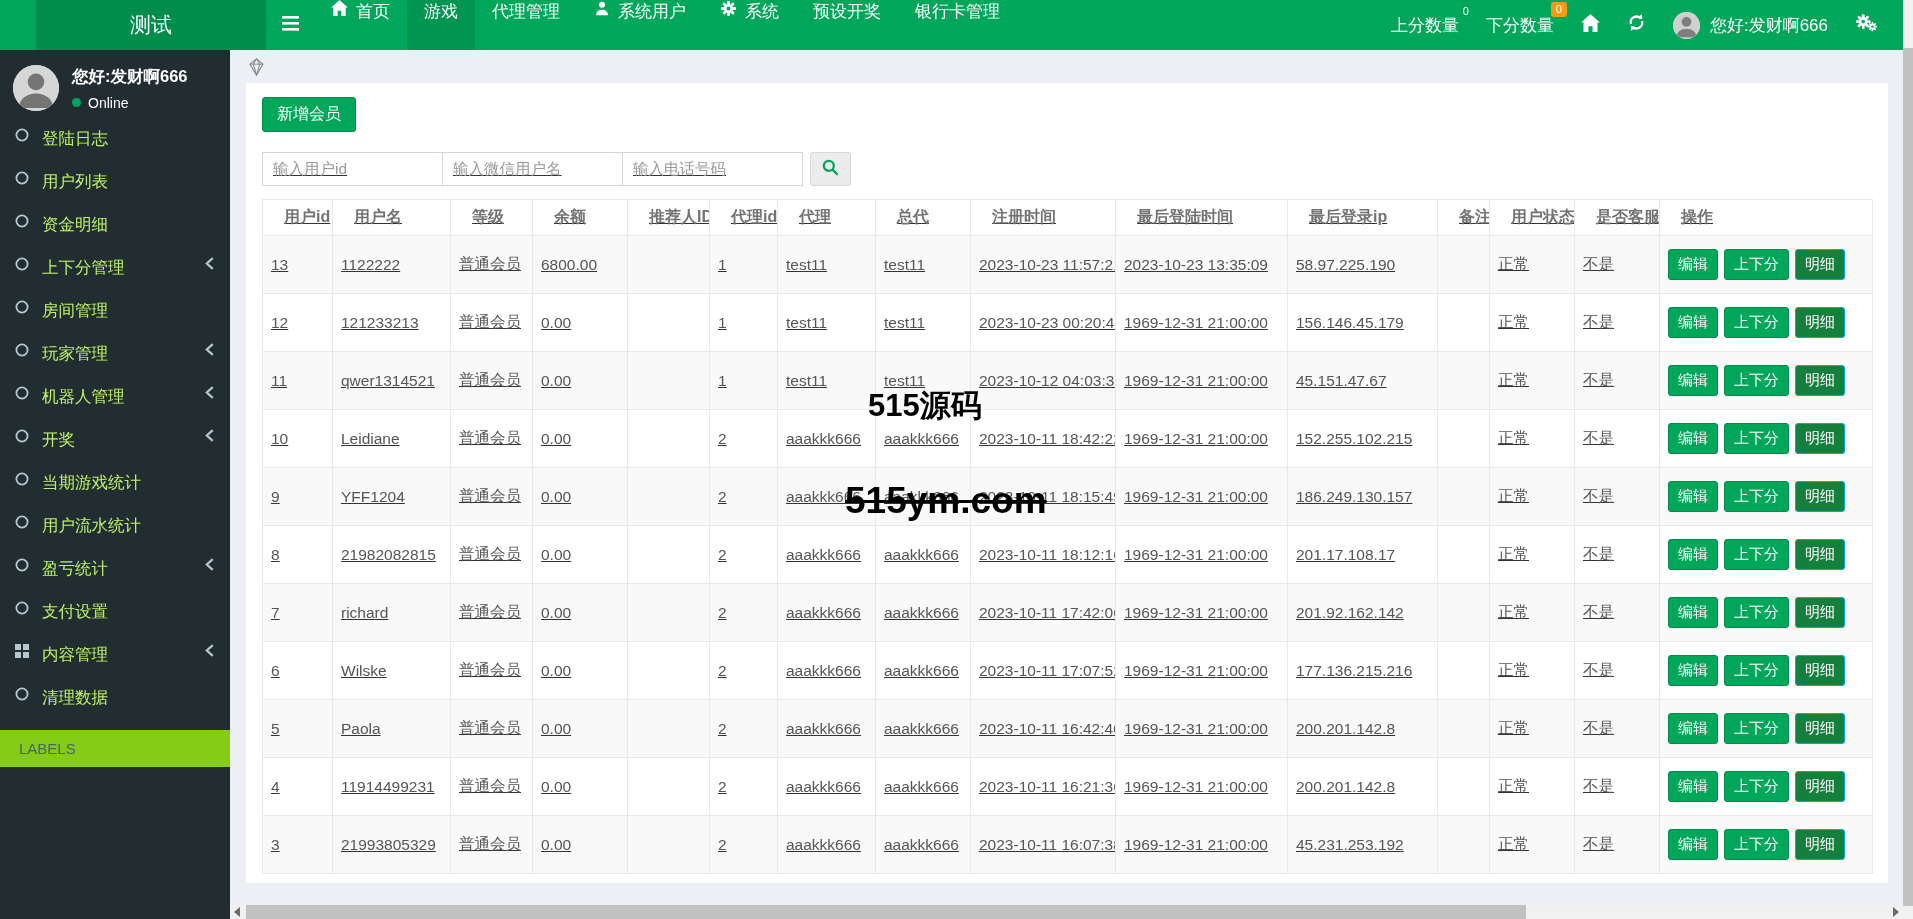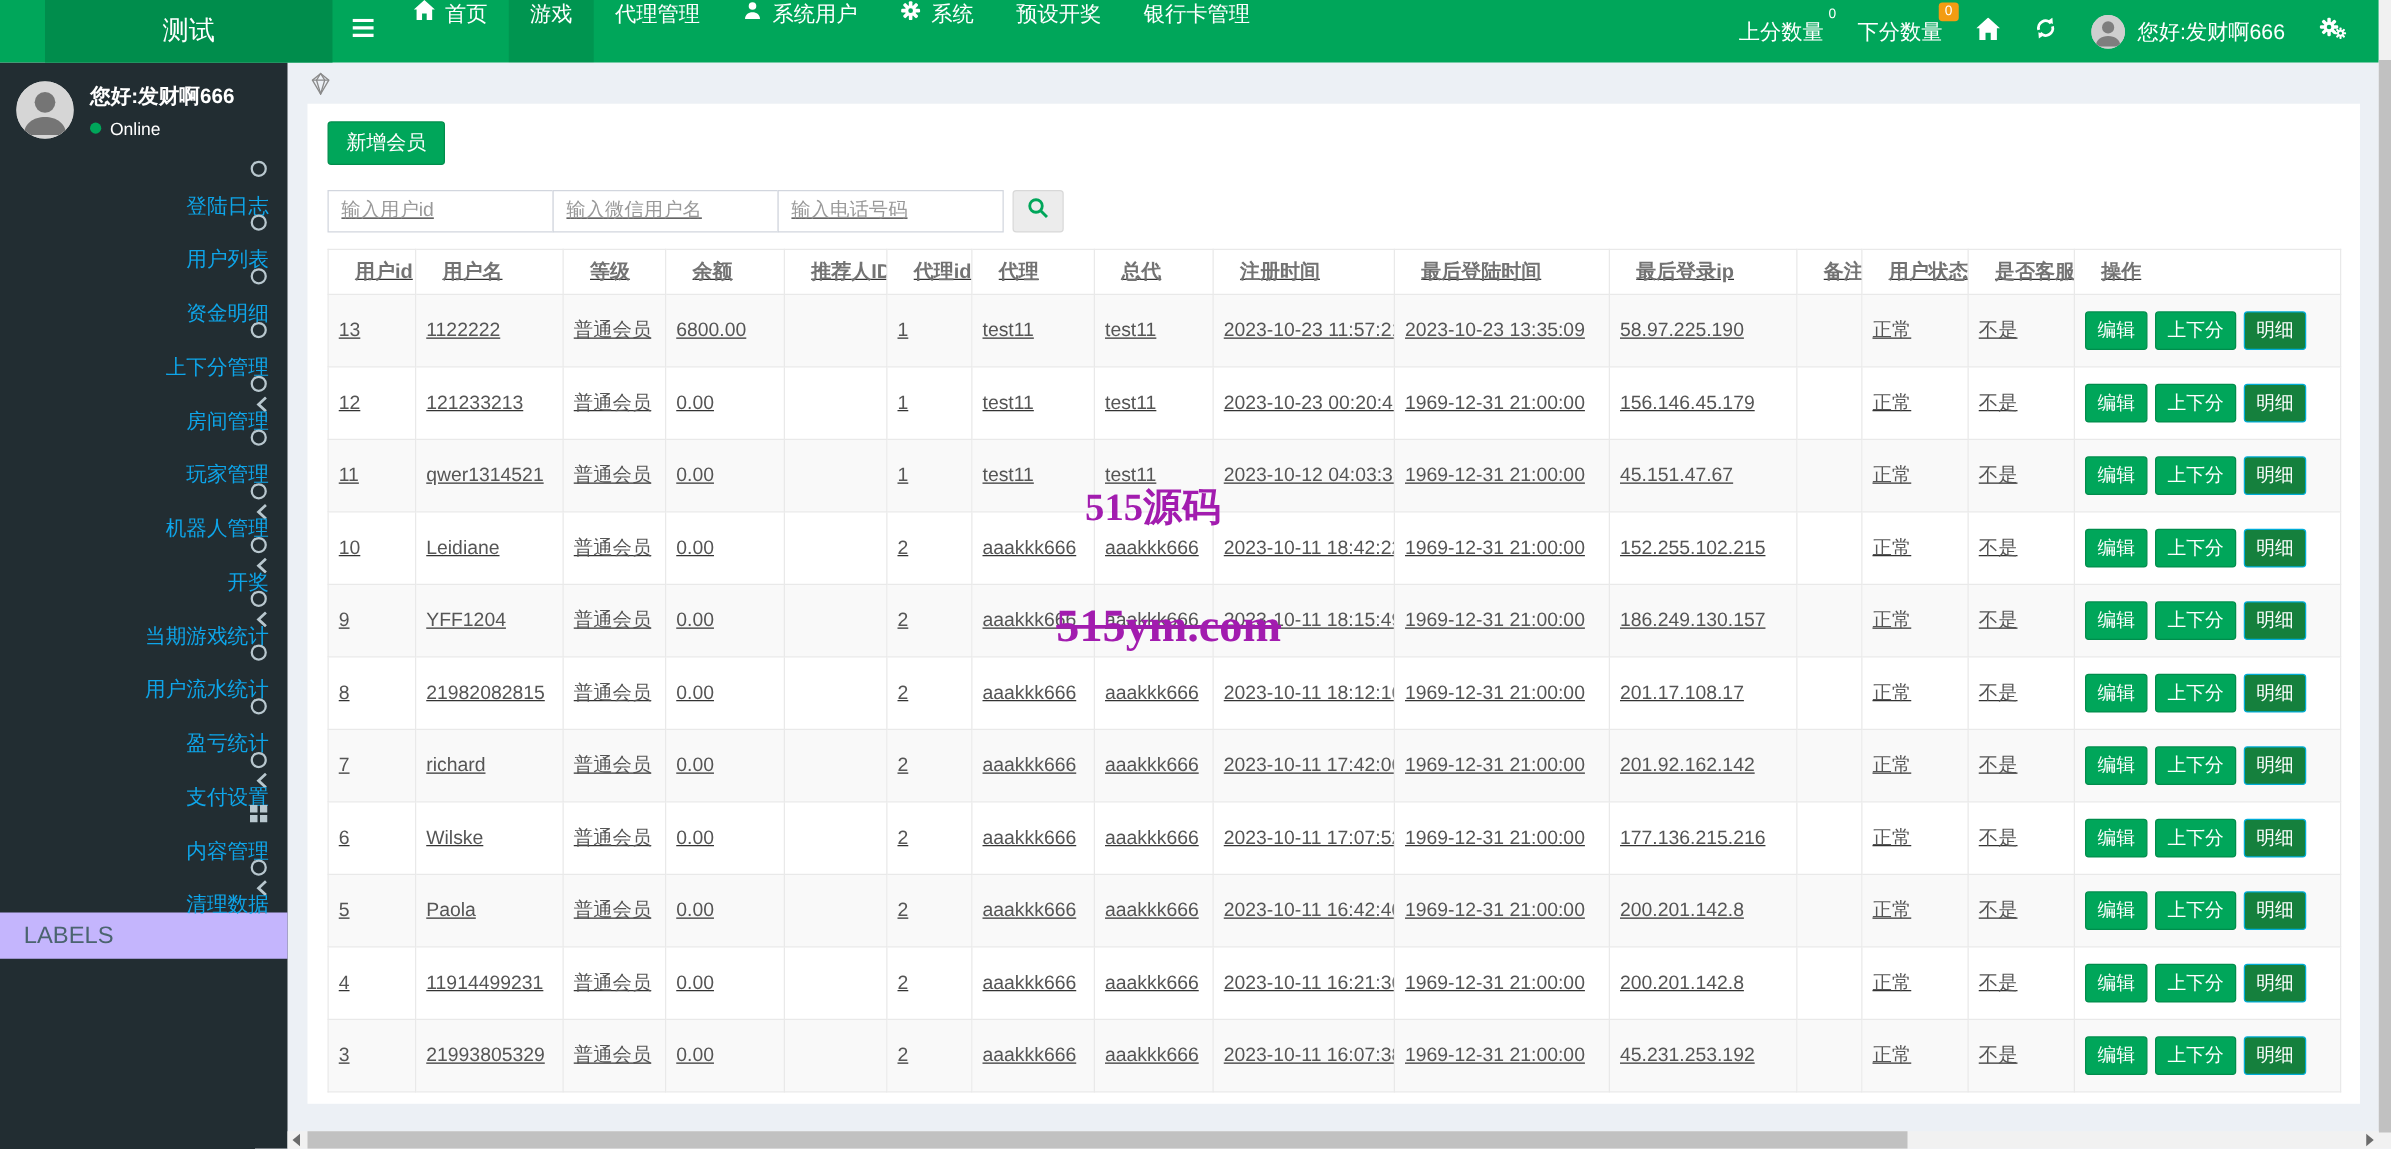--- a/index.html
+++ b/index.html
@@ -23,24 +23,24 @@
   .nav-user { display:flex; align-items:center; gap:10px; cursor:pointer; }
   .avatar-sm { width:27px; height:27px; border-radius:50%; overflow:hidden; background:#cfcfcf; flex:0 0 auto; }
   
   .sidebar { position:absolute; top:50px; left:0; width:230px; height:869px; background:#222d32; color:#b8c7ce; z-index:20; }
   .user-panel { display:flex; gap:13px; padding:15px 13px 13px 13px; align-items:center; }
   .avatar-lg { width:46px; height:46px; border-radius:50%; overflow:hidden; background:#d6d6d6; flex:0 0 auto; }
   .user-name { color:#fff; font-size:16.5px; font-weight:bold; margin-bottom:7px; }
   .user-status { font-size:14px; color:#fff; display:flex; align-items:center; gap:7px; }
   .status-dot { width:9px; height:9px; border-radius:50%; background:#00a65a; display:inline-block; }
   .side-menu { margin-top:4px; }
-  .menu-item { height:43px; display:flex; align-items:flex-end; gap:12px; padding:0 15px; font-size:16.5px; cursor:pointer; color:#0ea5e9;flex-direction:column; }
+  .menu-item { height:43px; display:flex; align-items:flex-start; gap:12px; padding:0 15px; font-size:16.5px; cursor:pointer; color:#bef264; }
   .menu-ico { display:flex; align-items:center; width:15px; flex:0 0 auto; }
   .menu-chevron { margin-left:auto; display:flex; align-items:center; }
-  .section-header { background:#c4b5fd; color:#4b646f; font-size:19px; height:37px; line-height:37px; padding:0 19px; }
+  .section-header { background:#84cc16; color:#4b646f; font-size:15px; height:37px; line-height:37px; padding:0 19px; }
   
   .content { position:absolute; left:230px; top:50px; width:1673px; height:855px; background:#ecf0f5; overflow:hidden; z-index:10; }
   .gem-row { height:30px; padding:8px 0 0 18px; }
   .box { margin:3px 15px 0 16px; background:#fff; padding:14px 16px; height:800px;text-decoration:underline; }
   .btn-add { background:#00a65a; border:1px solid #008d4c; color:#fff; font-size:16px; padding:6px 14px; border-radius:3px; cursor:pointer; }
   .filter-row { margin-top:16px; display:flex; gap:32px; }
   .filter-select { width:243px; height:34px; border:1px solid #d2d6de; color:#555; font-size:16px; padding:0 8px; background:#fff; font-family:"Liberation Sans",sans-serif; }
   .search-row { margin-top:20px; display:flex; align-items:center; }
   .search-input { width:181px; height:34px; border:1px solid #d2d6de; padding:0 10px; font-size:15.5px; color:#555; margin-right:-1px; font-family:"Liberation Sans",sans-serif; }
   .search-input::placeholder { color:#999; }
@@ -48,21 +48,21 @@
   
   table.data { border-collapse:collapse; table-layout:fixed; width:1610px; margin-top:13px; }
   table.data th, table.data td { border:1px solid #e9e9e9; text-align:left; overflow:hidden; white-space:nowrap; }
   table.data th { font-size:16px; font-weight:bold; color:#737373; padding:7px 21px; }
   table.data td { font-size:15.5px; color:#555; padding:13px 8px; height:47px; }
   table.data tbody tr:nth-child(odd) { background:#f9f9f9; }
   .btn-act { border:none; color:#fff; font-size:15px; padding:5px 9px; border-radius:3px; margin-right:6px; cursor:pointer; font-family:"Liberation Sans",sans-serif; }
   .btn-green { background:#00a65a; border:1px solid #008d4c; }
   .btn-cyan  { background:#15803d; border:1px solid #00acd6;text-align:right; }
   
-  .wm { position:absolute; color:#a21caf; font-weight:bold; z-index:40; pointer-events:none;font-family:Liberation Serif, serif; }
+  .wm { position:absolute; color:#000000; font-weight:bold; z-index:40; pointer-events:none; }
   #wm1 { left:868px; top:385px; font-size:31px; }
   #wm2 { left:845px; top:480px; font-size:37px; text-decoration:line-through; }
   
   .vscrollbar { position:absolute; right:0; top:0; width:10px; height:919px; background:#f1f1f1; z-index:50; }
   .vscroll-thumb { position:absolute; top:48px; left:0; width:10px; height:858px; background:#c1c1c1; }
   .hscrollbar { position:absolute; left:230px; bottom:0; width:1673px; height:14px; background:#f1f1f1; z-index:50; display:flex; align-items:center; }
   .h-arrow { width:14px; height:14px; display:flex; align-items:center; justify-content:center; flex:0 0 auto; }
   .tri-left { width:0; height:0; border-top:5px solid transparent; border-bottom:5px solid transparent; border-right:6px solid #6b6b6b; }
   .tri-right { width:0; height:0; border-top:5px solid transparent; border-bottom:5px solid transparent; border-left:6px solid #6b6b6b; }
   .hscroll-thumb { height:14px; width:1280px; background:#c1c1c1; margin-left:2px; }

